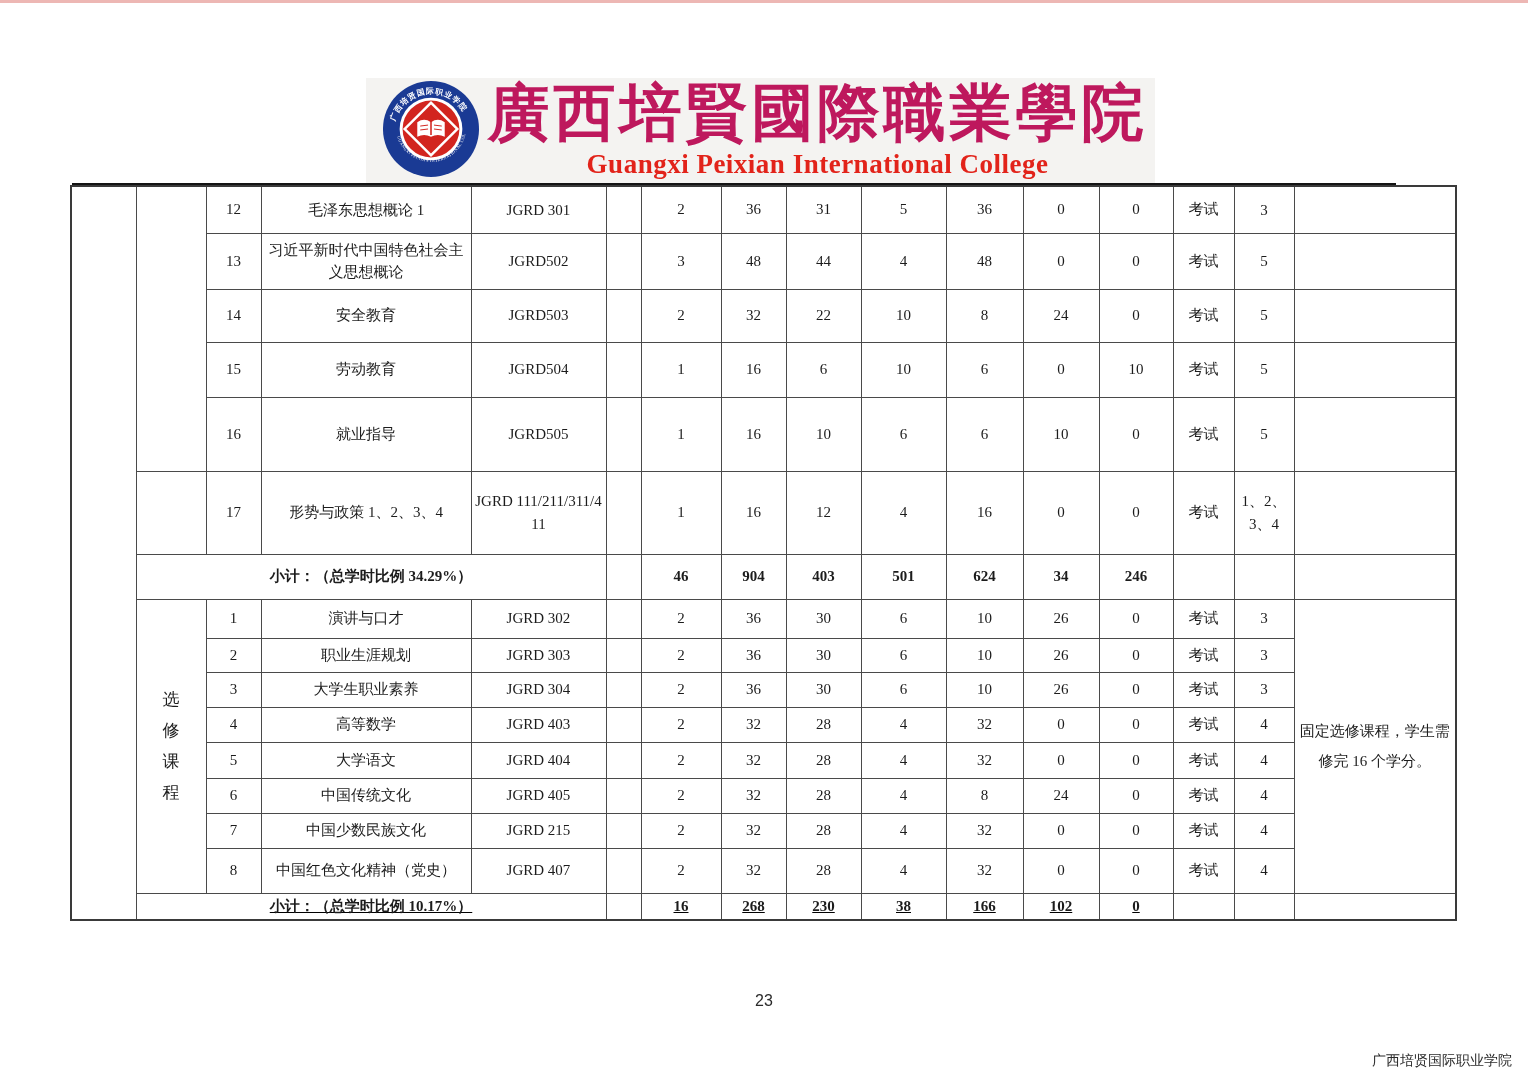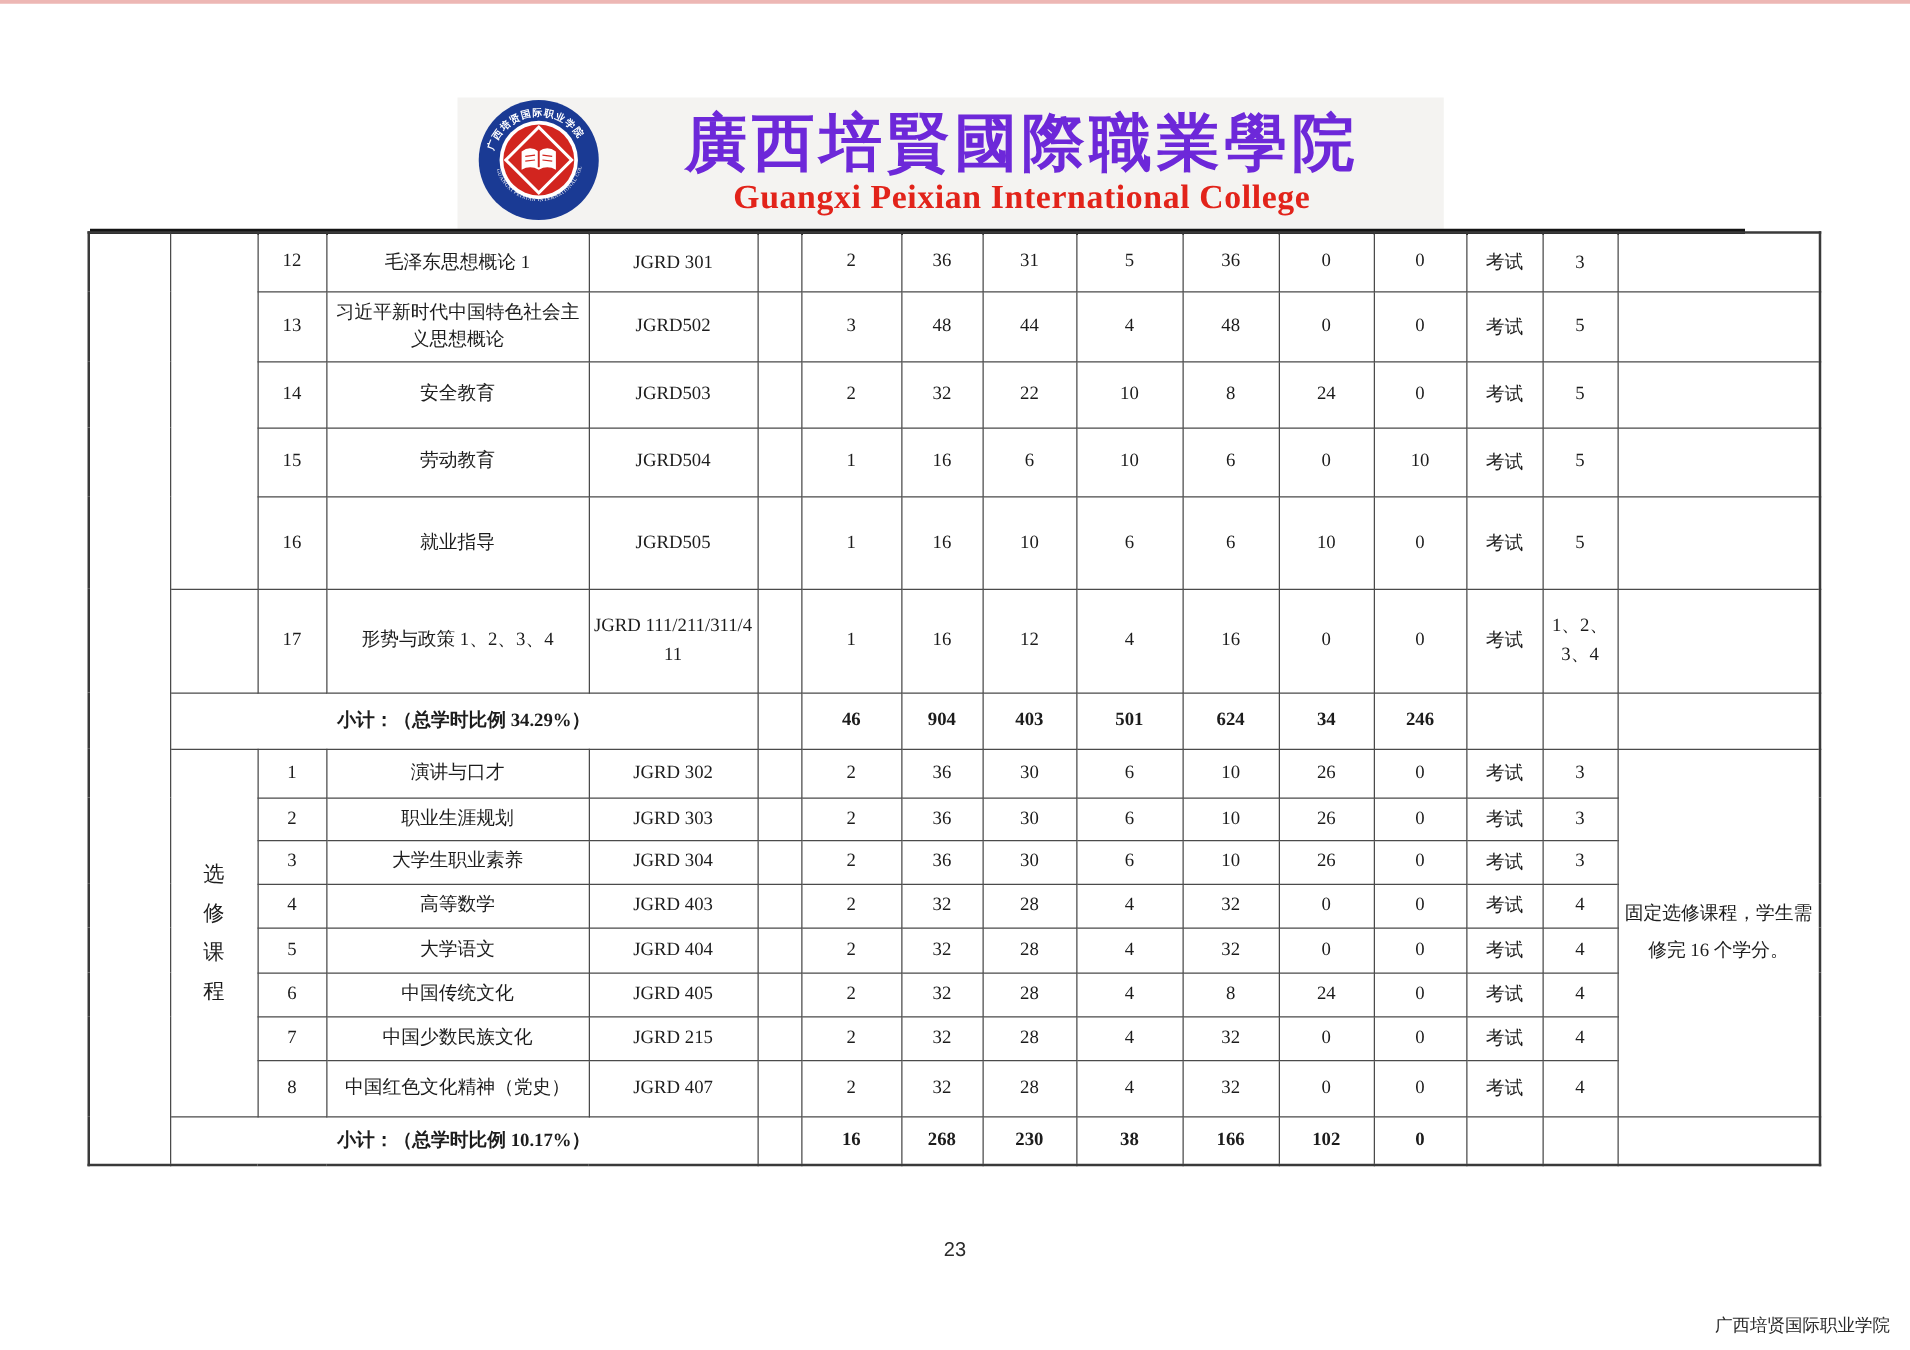--- a/index.html
+++ b/index.html
@@ -9,21 +9,21 @@
   }
   .top-rule{position:absolute;left:0;top:0;width:1528px;height:3px;background:#edb7b4;}
   
   .logo-block{
     position:absolute;left:366px;top:78px;width:789px;height:105px;
     background:#f4f3f1;display:flex;align-items:center;
   }
   .emblem-wrap{margin-left:16px;flex:0 0 auto;}
   .titles{flex:1 1 auto;display:flex;flex-direction:column;align-items:center;justify-content:center;}
   .title-zh{
-    color:#6d28d9;font-size:50px;font-weight:bold;letter-spacing:4px;
+    color:#be185d;font-size:62px;font-weight:bold;letter-spacing:4px;
     line-height:1.05;white-space:nowrap;
   }
   .title-en{
     color:#e2231a;font-size:27px;font-weight:bold;letter-spacing:0.5px;
     white-space:nowrap;margin-top:2px;
   }
   
   .table-top-bar{position:absolute;left:72px;top:183px;width:1324px;height:5px;background:#141414;}
   
   table.curriculum{
@@ -342,21 +342,21 @@
         <td>2</td>
         <td>32</td>
         <td>28</td>
         <td>4</td>
         <td>32</td>
         <td>0</td>
         <td>0</td>
         <td>考试</td>
         <td class="sem">4</td>
       </tr>
-      <tr style="height: 39px;">
+      <tr style="height: 27px; text-decoration: underline;">
         <td colspan="4" class="bold">小计：（总学时比例 10.17%）</td>
         <td></td>
         <td class="bold">16</td>
         <td class="bold">268</td>
         <td class="bold">230</td>
         <td class="bold">38</td>
         <td class="bold">166</td>
         <td class="bold">102</td>
         <td class="bold">0</td>
         <td></td>

